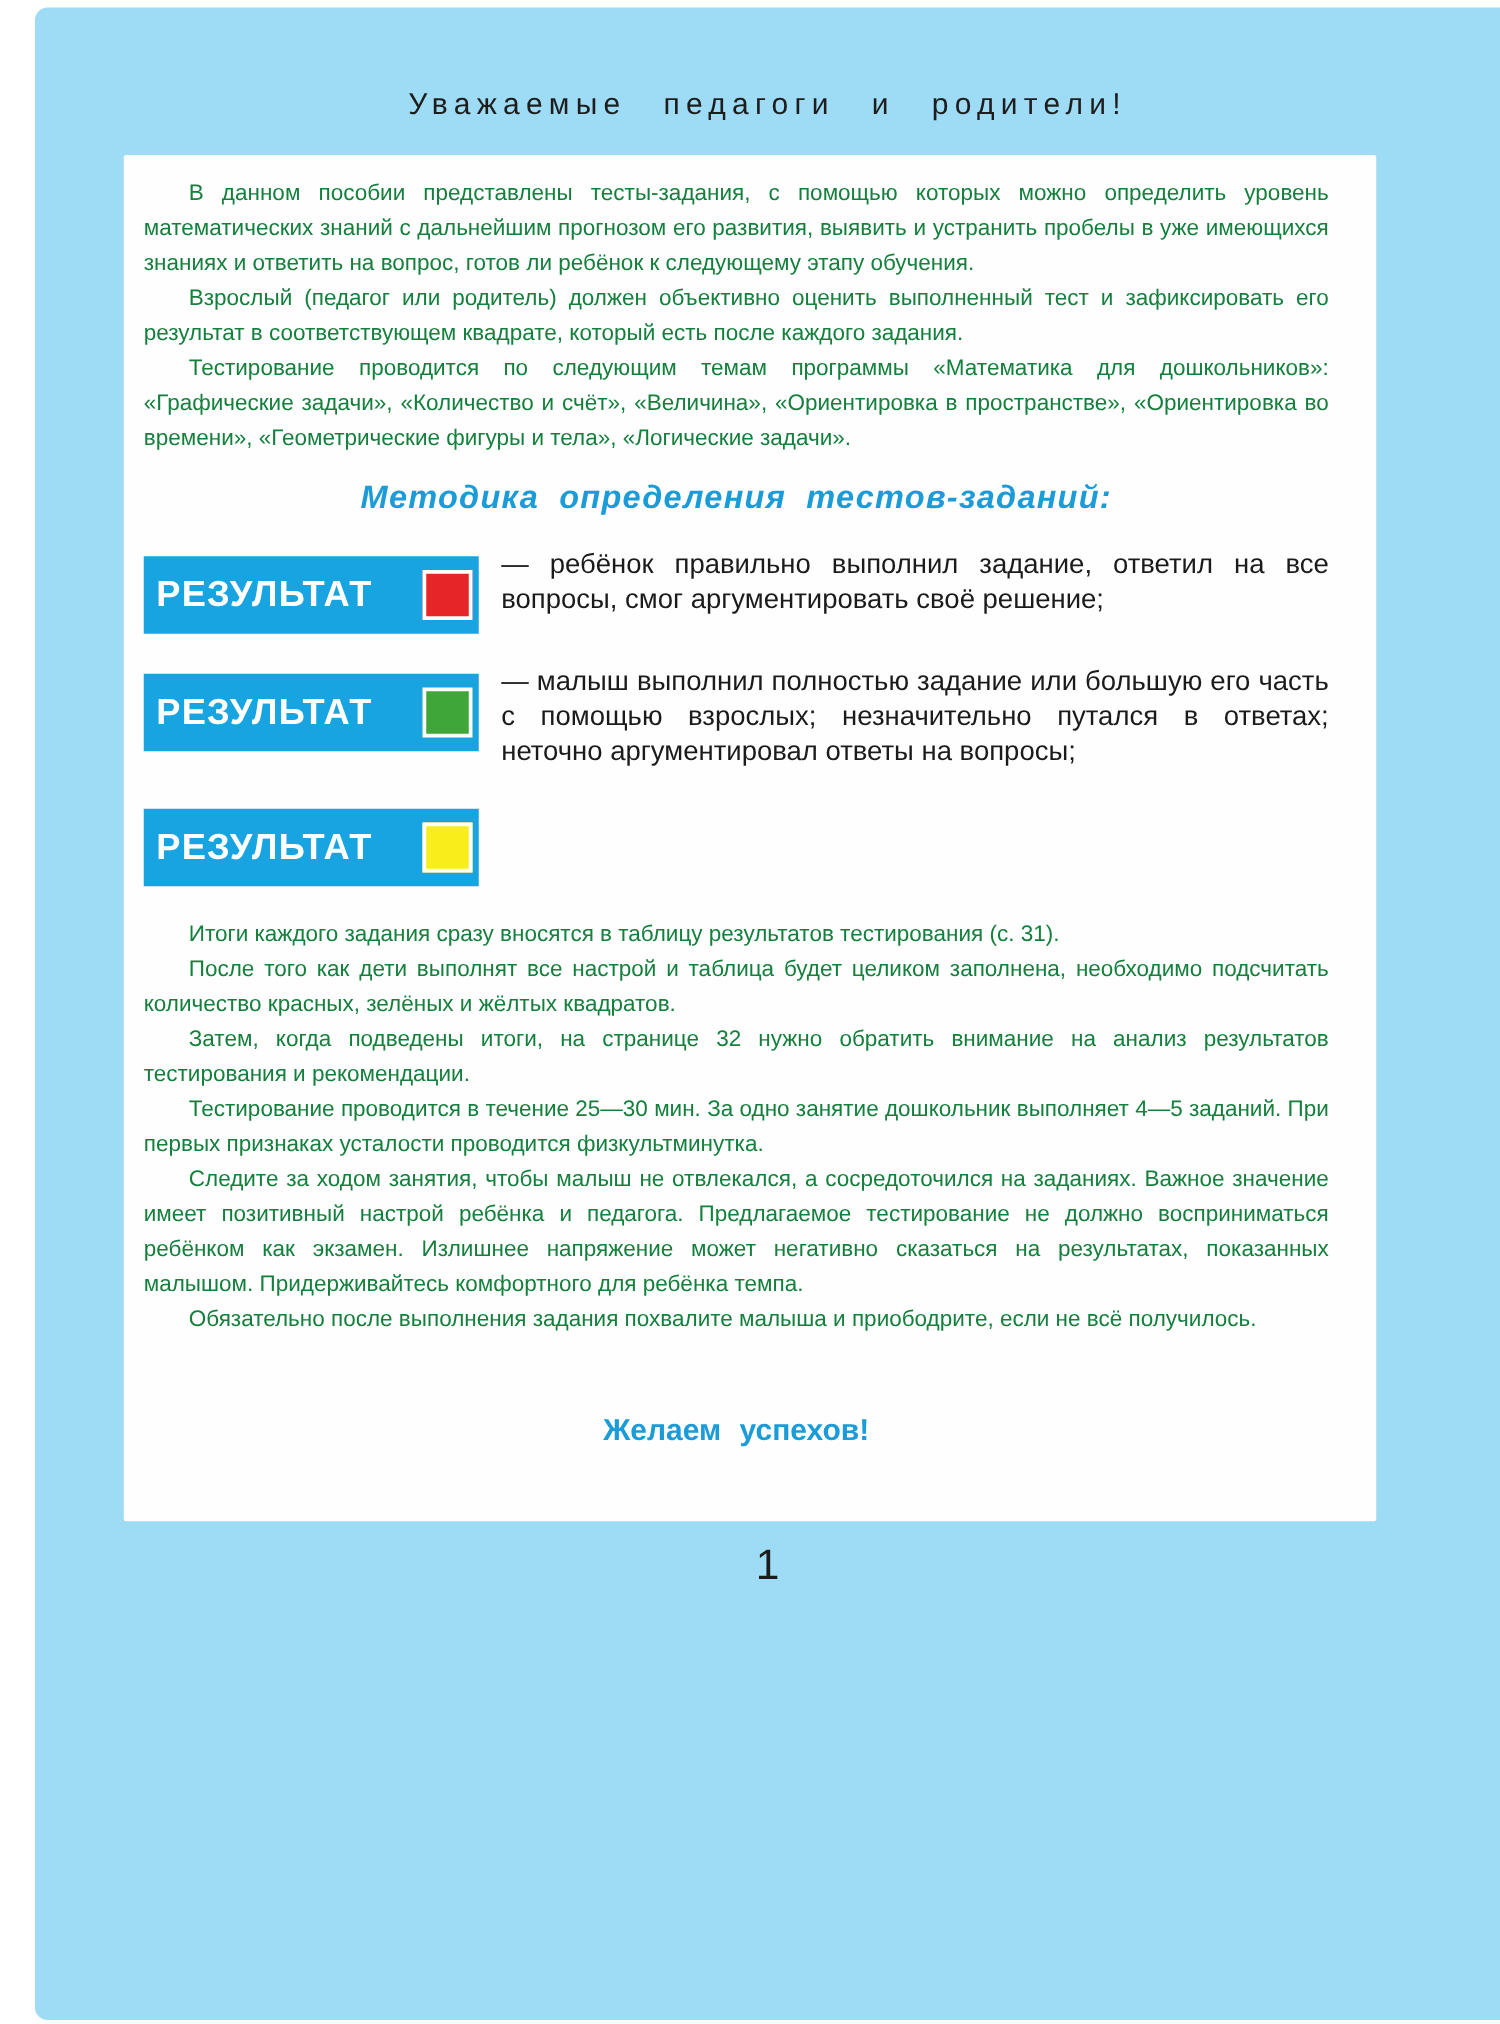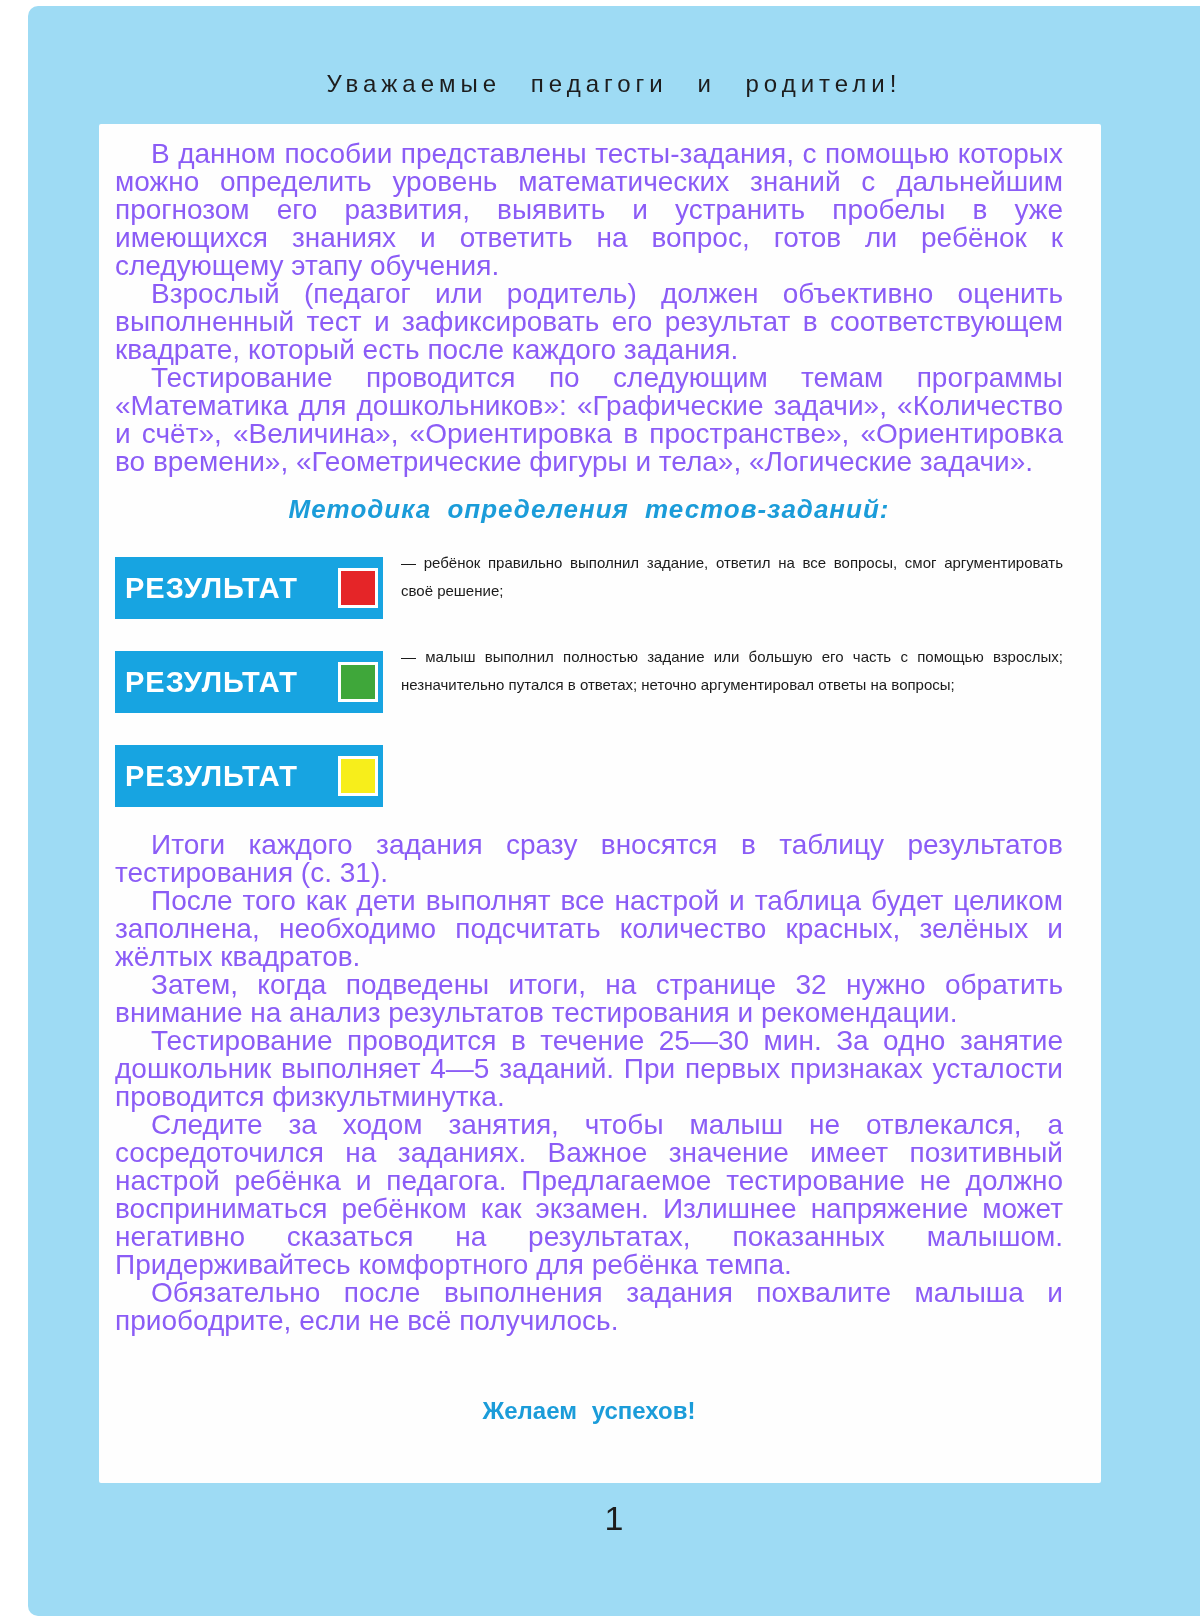--- a/index.html
+++ b/index.html
@@ -15,21 +15,21 @@
     margin:64px 20px 0;text-align:center;
     font-size:24px;font-weight:normal;color:#1d1d1d;
     letter-spacing:5px;word-spacing:18px;
   }
   .panel{
     width:1002px;box-sizing:border-box;margin:26px 0 0 71px;
     background:#fefefe;border-radius:2px;
     padding:16px 38px 58px 16px;
   }
   p.body{
-    margin:0;font-size:28px;line-height:28px;color:#8b5cf6;
+    margin:0;font-size:18px;line-height:28px;color:#15803d;
     text-align:justify;text-indent:36px;
   }
   h2.methodology{
     margin:18px 0 24px;text-align:center;
     font-size:26px;font-weight:bold;color:#1b9cd9;
     letter-spacing:1px;word-spacing:8px;font-style:italic;
   }
   .result-row{display:flex;gap:18px;margin-bottom:24px;align-items:flex-start;}
   .result-label{
     flex:0 0 268px;height:62px;margin-top:8px;
@@ -38,21 +38,21 @@
     padding:0 5px 0 10px;box-sizing:border-box;
   }
   .result-label .label-text{
     color:#ffffff;font-weight:bold;font-size:29px;letter-spacing:1px;
   }
   .swatch{
     width:40px;height:40px;box-sizing:border-box;border:3px solid #ffffff;
     flex:0 0 auto;
   }
   .result-desc{
-    flex:1;margin:0;font-size:15px;line-height:28px;
+    flex:1;margin:0;font-size:22px;line-height:28px;
     text-align:justify;color:#1b1b1b;
   }
   .closing{
     margin-top:62px;text-align:center;
     font-size:24px;font-weight:bold;color:#1b9cd9;word-spacing:8px;
   }
   .page-number{
     margin-top:16px;text-align:center;
     font-size:34px;color:#1c1c1c;
   }

